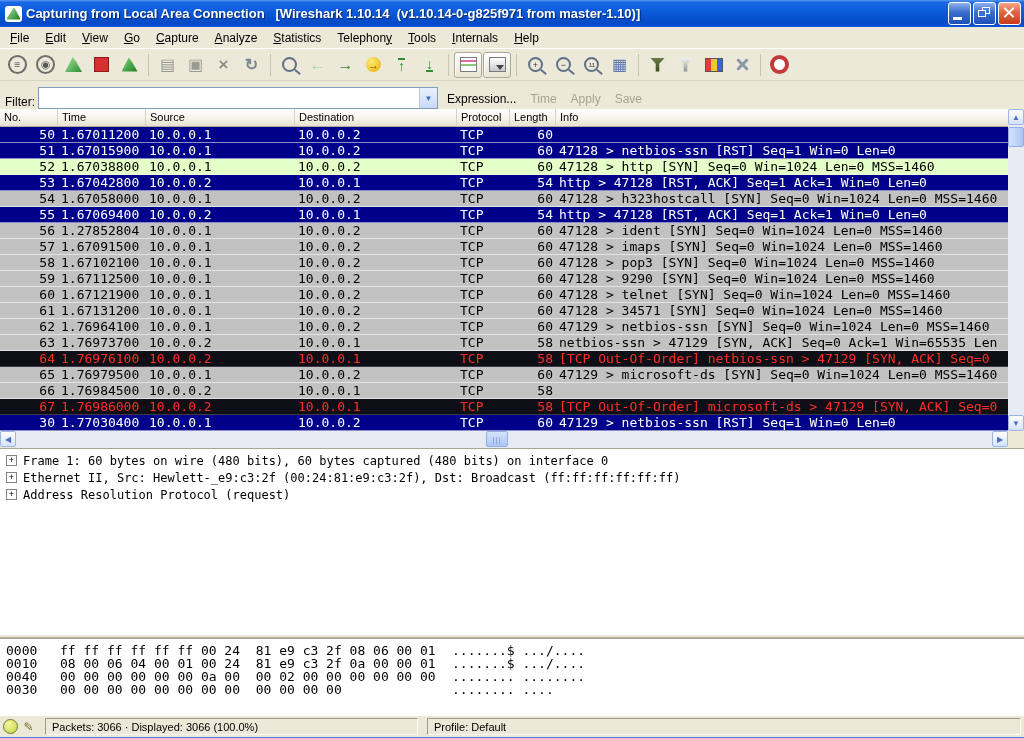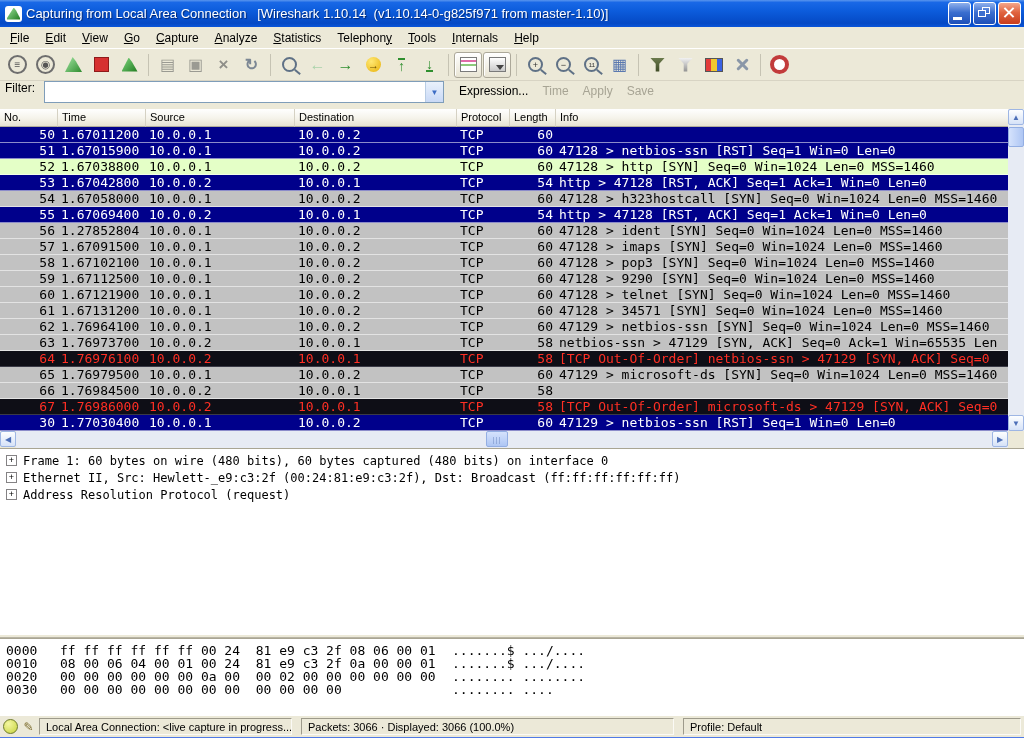--- a/index.html
+++ b/index.html
@@ -5,21 +5,21 @@
   html,body{margin:0;padding:0}
   body{width:1024px;height:738px;overflow:hidden;background:#ECE9D8;
        font-family:"Liberation Sans",sans-serif;font-size:12px;color:#000;position:relative}
   
   .titlebar{height:27px;display:flex;align-items:center;padding:0 3px;
     background:linear-gradient(180deg,#5A96EE 0%,#1968E6 9%,#0C5CDC 40%,#0549C5 86%,#0A55D9 100%)}
   .applogo{width:17px;height:16px;margin:0 4px 0 2px;background:#fff;border-radius:3px;position:relative;flex:none}
   .applogo::after{content:"";position:absolute;left:2px;right:2px;top:2px;bottom:2px;
     background:linear-gradient(135deg,#9BE29B,#1F7A1F);
     clip-path:polygon(0 88%,52% 0,70% 26%,100% 88%,100% 100%,0 100%)}
-  .title{flex:1;color:#fff;font-weight:normal;font-size:13px;white-space:pre;overflow:hidden;
+  .title{flex:1;color:#fff;font-weight:bold;font-size:13px;white-space:pre;overflow:hidden;
     text-shadow:1px 1px 1px #00256E}
   .winbtns{display:flex;gap:2px}
   .wbtn{width:21px;height:21px;border:1px solid #fff;border-radius:3px;position:relative;
     background:linear-gradient(180deg,#8FB0EC,#3B6ECF 45%,#1D4FB8)}
   .wbtn.close{background:linear-gradient(180deg,#F4A78C,#E06440 45%,#C83C1C)}
   .wbtn.min::after{content:"";position:absolute;left:4px;bottom:4px;width:9px;height:3px;background:#fff}
   .wbtn.rest::before{content:"";position:absolute;left:8px;top:4px;width:6px;height:5px;border:1px solid #fff}
   .wbtn.rest::after{content:"";position:absolute;left:4px;top:7px;width:6px;height:5px;border:1px solid #fff;background:#3B6ECF}
   .wbtn.close::before,.wbtn.close::after{content:"";position:absolute;left:9px;top:3px;width:2px;height:13px;background:#fff}
   .wbtn.close::before{transform:rotate(45deg)}
@@ -69,21 +69,21 @@
     clip-path:polygon(0 0,100% 0,62% 45%,62% 100%,38% 100%,38% 45%)}
   .ic-colrules .glyph{width:16px;height:12px;border:1px solid #555;
     background:linear-gradient(90deg,#E23B3B 0 33%,#F0C830 33% 66%,#3B62E2 66% 100%)}
   .ic-prefs .glyph{width:16px;height:16px}
   .ic-prefs .glyph::before,.ic-prefs .glyph::after{content:"";position:absolute;width:3px;height:15px;
     background:#8A97A8;border-radius:2px;left:7px;top:0}
   .ic-prefs .glyph::before{transform:rotate(45deg)}
   .ic-prefs .glyph::after{transform:rotate(-45deg)}
   .ic-help .glyph{width:11px;height:11px;border:4px solid #C23B3B;border-radius:50%;background:#fff}
   
-  .filterbar{height:28px;display:flex;align-items:flex-start;padding:0 5px;gap:8px;background:#ECE9D8}
+  .filterbar{height:28px;display:flex;align-items:flex-end;padding:0 5px;gap:2px;background:#ECE9D8}
   .flabel{padding-right:1px}
   .combo{width:400px;height:22px;border:1px solid #7F9DB9;background:#fff;display:flex;box-sizing:border-box}
   .combo input{flex:1;border:none;outline:none;font:12px "Liberation Sans",sans-serif;padding:0 3px;background:#fff}
   .combo-btn{width:17px;display:flex;align-items:center;justify-content:center;font-size:8px;color:#3C6CC4;
     background:linear-gradient(#E9F1FC,#C9D9F6);border-left:1px solid #B8CCE4}
   .fbtn{padding:3px 7px;white-space:nowrap}
   .fbtn.off{color:#A7A494}
   
   .listwrap{position:relative;height:322px;background:#fff}
   .phead{display:flex;height:18px;margin-right:1px}
@@ -589,36 +589,35 @@
         <span class="hascii">.......$ .../....</span>
       </div>
 
       <div class="hexline">
         <span class="hoff">0010</span>
         <span class="hhex">08 00 06 04 00 01 00 24  81 e9 c3 2f 0a 00 00 01</span>
         <span class="hascii">.......$ .../....</span>
       </div>
 
       <div class="hexline">
-        <span class="hoff">0020</span>
+        <span class="hoff">0040</span>
         <span class="hhex">00 00 00 00 00 00 0a 00  00 02 00 00 00 00 00 00</span>
         <span class="hascii">........ ........</span>
       </div>
 
       <div class="hexline">
         <span class="hoff">0030</span>
         <span class="hhex">00 00 00 00 00 00 00 00  00 00 00 00</span>
         <span class="hascii">........ ....</span>
       </div>
     </div>
 
   <div class="statusbar">
     <span class="expert"></span>
     <span class="pencil">✎</span>
-    <span class="sbox b1">Local Area Connection: &lt;live capture in progress...</span>
     <span class="sgap"></span>
     <span class="sbox b2">Packets: 3066 · Displayed: 3066 (100.0%)</span>
     <span class="sgap"></span>
     <span class="sbox b3">Profile: Default</span>
   </div>
 
   <div class="bottomedge"></div>
 </div>
 
 </body></html>

